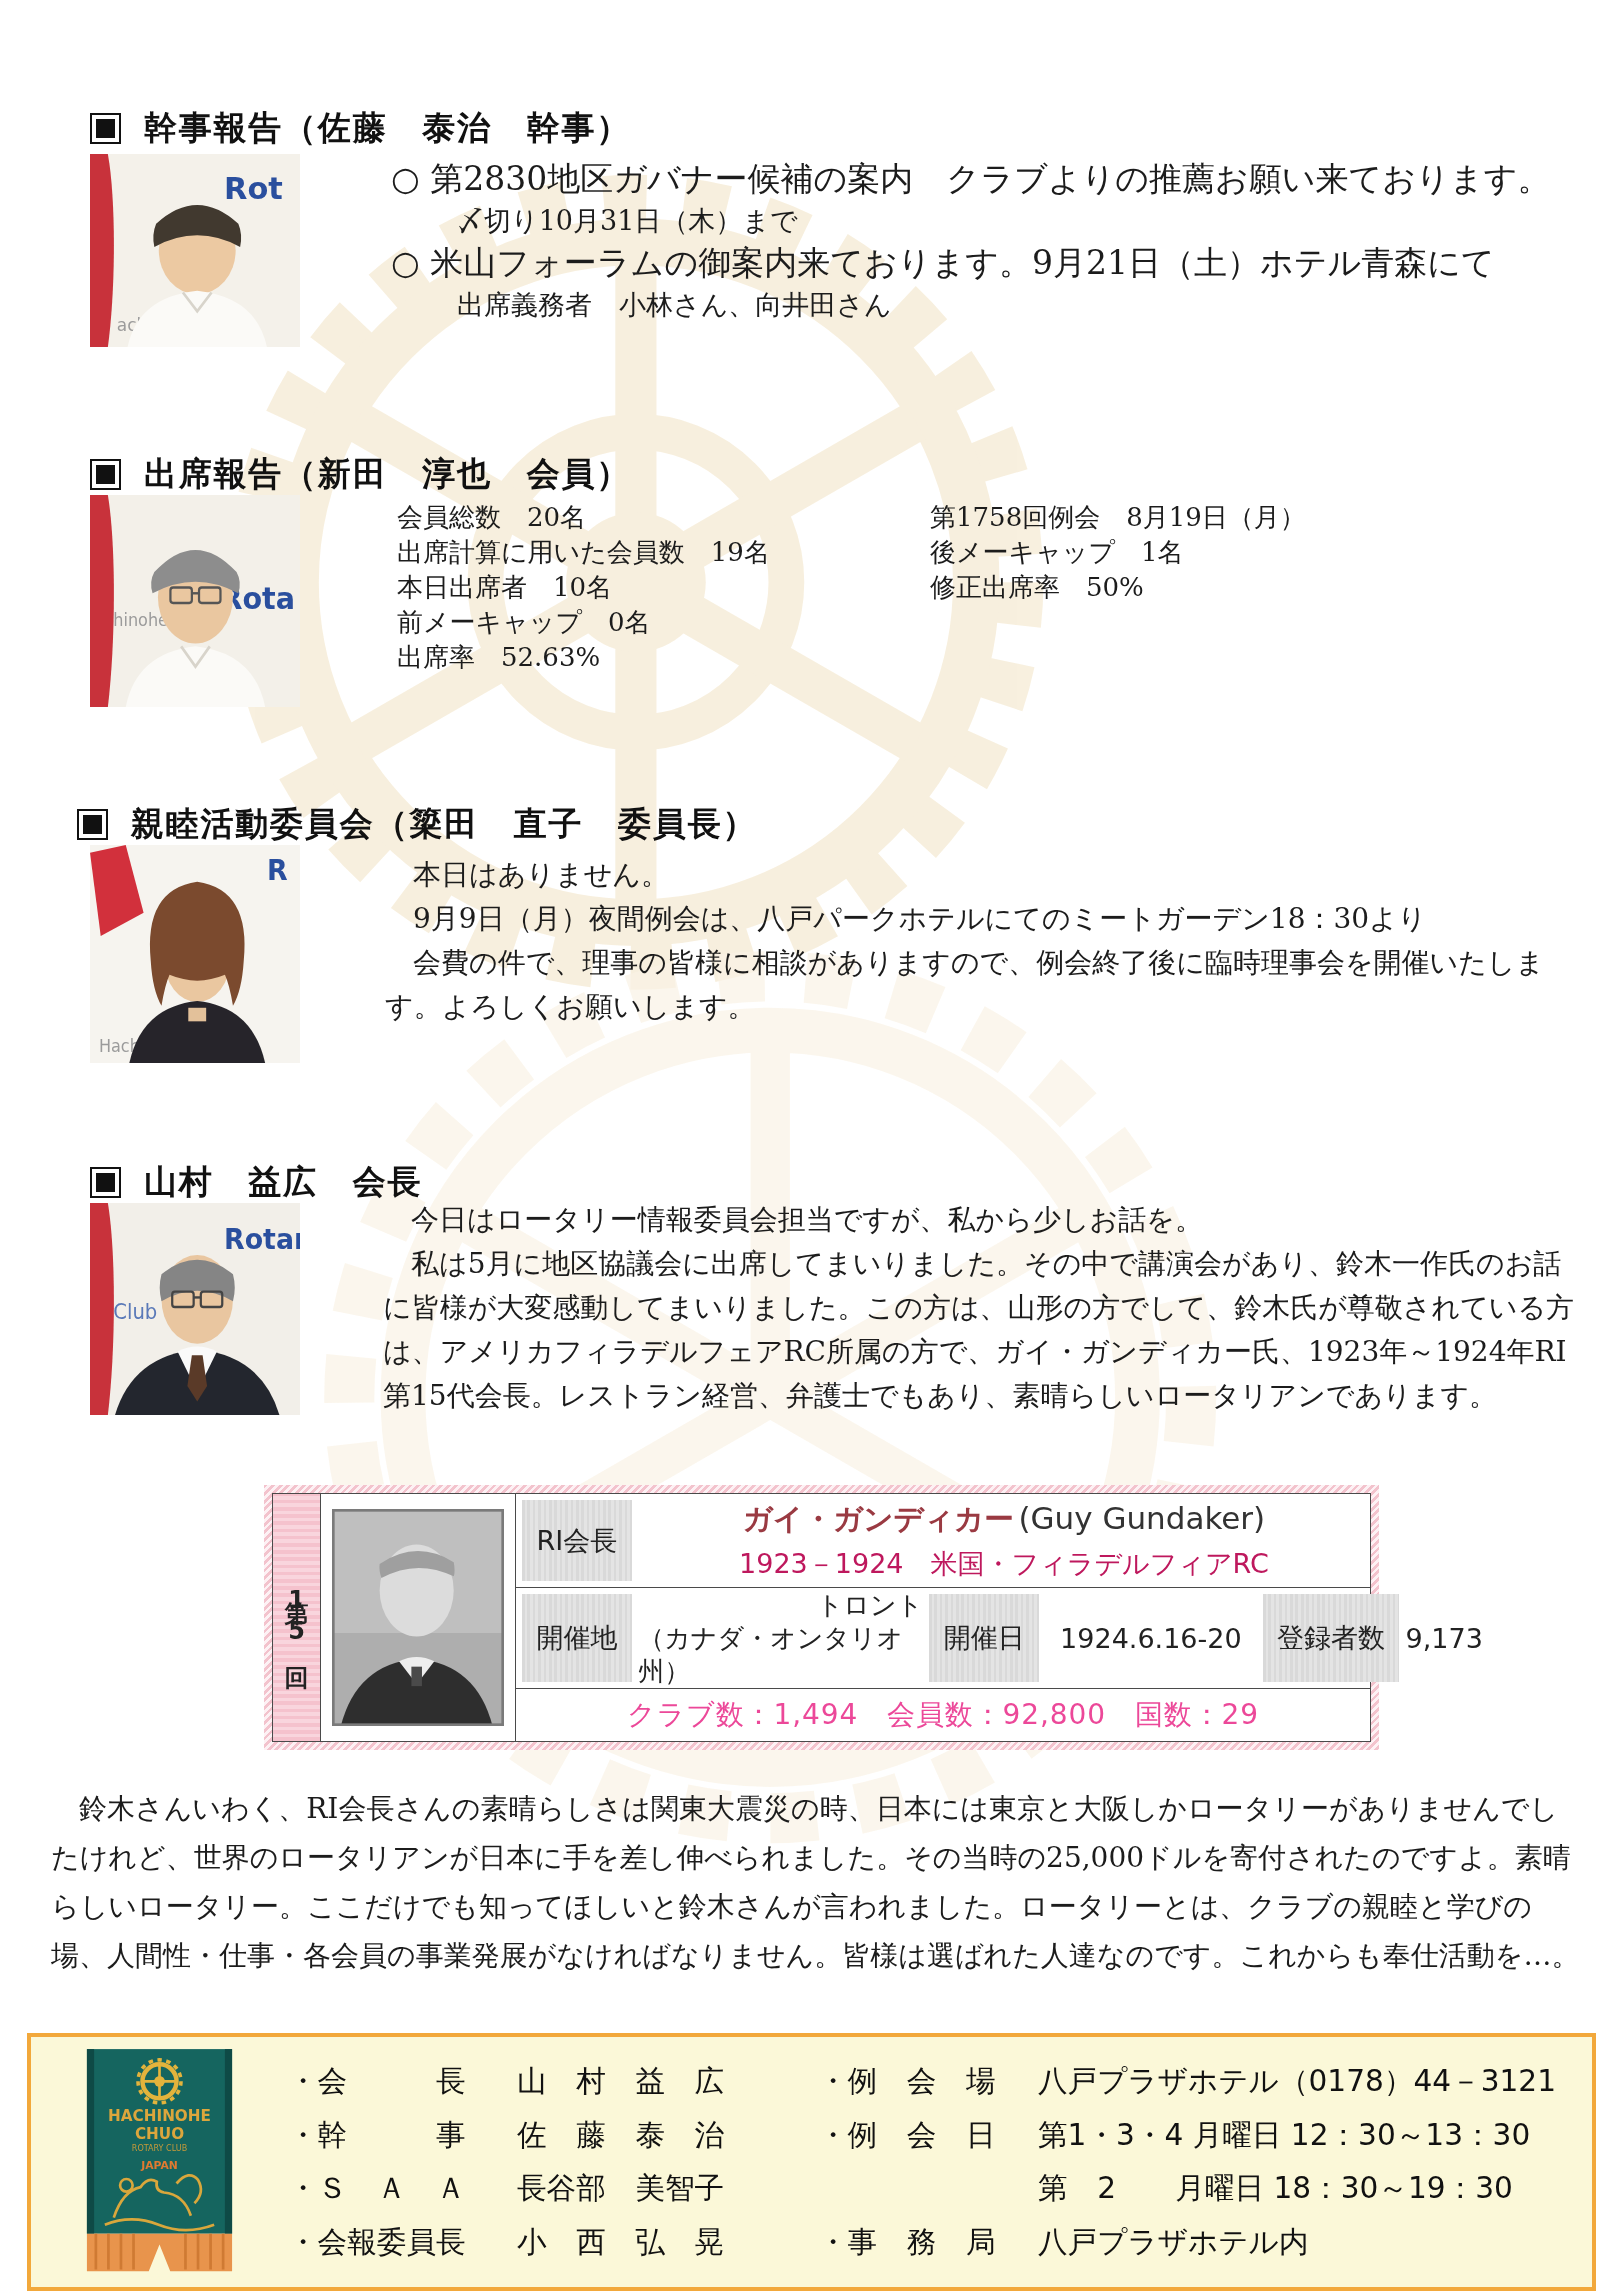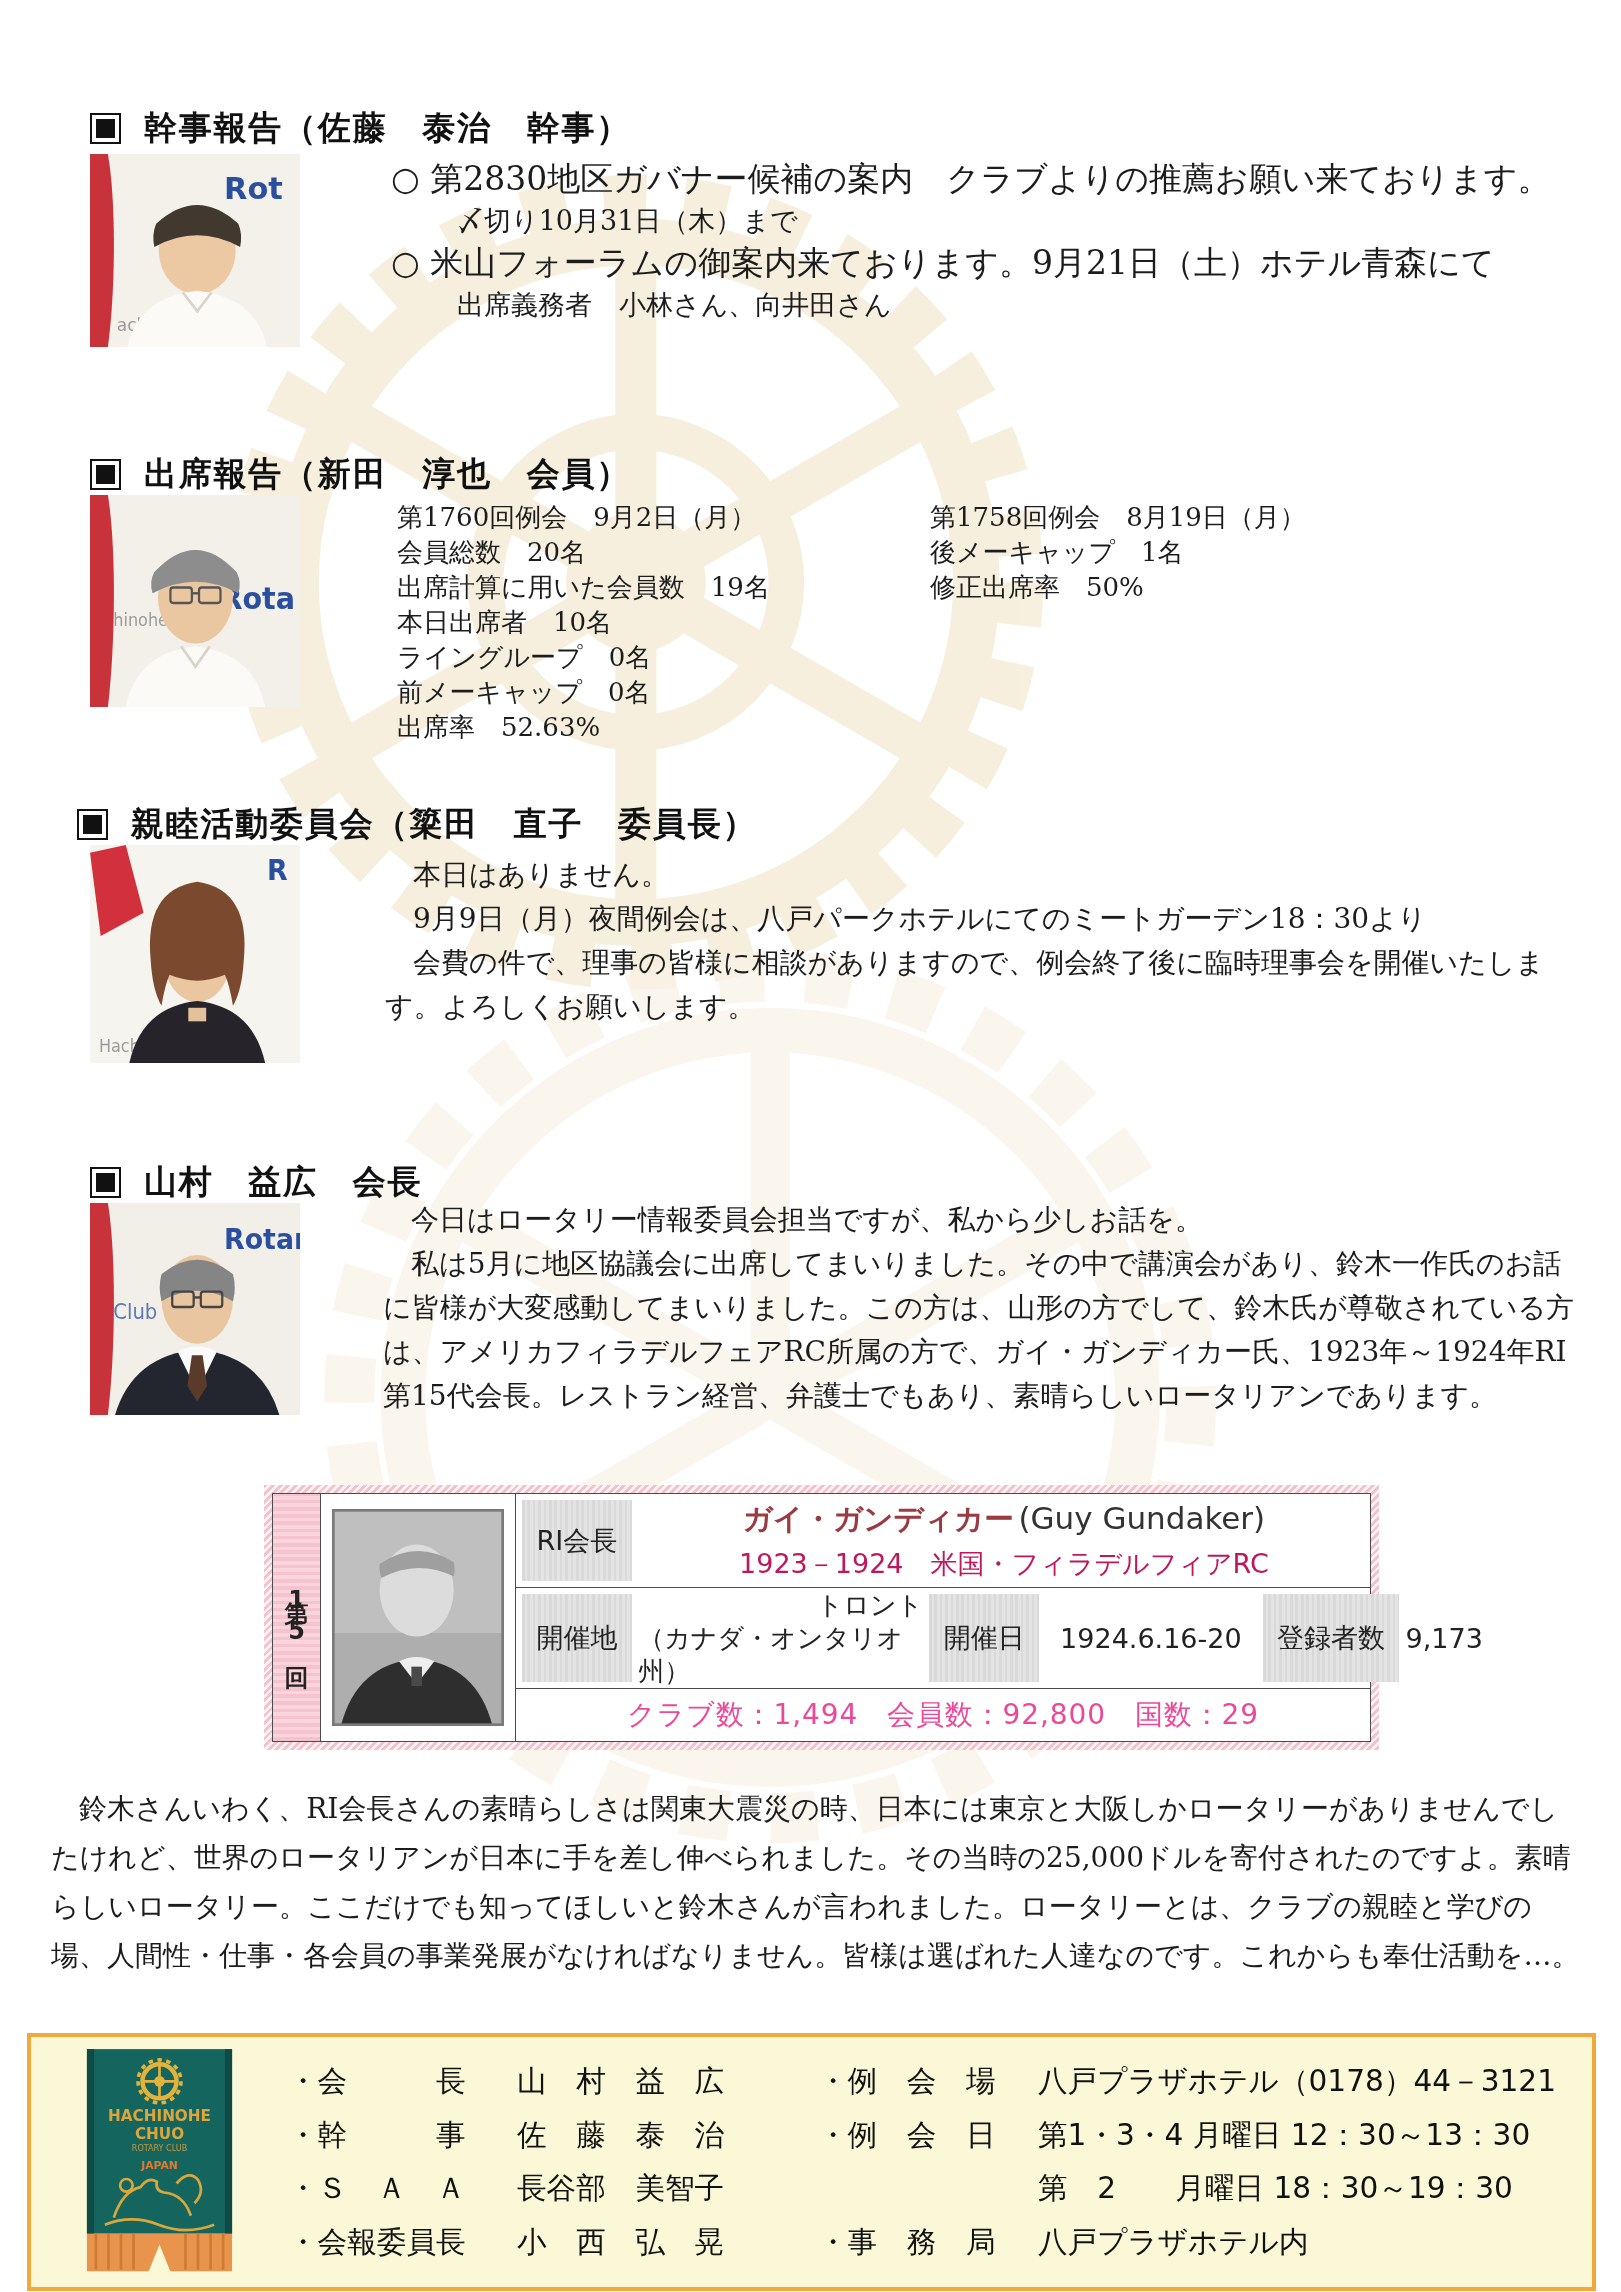--- a/index.html
+++ b/index.html
@@ -176,25 +176,23 @@
         <rect x="90" y="96" width="24" height="16" rx="3"></rect>
         <rect x="122" y="96" width="24" height="16" rx="3"></rect>
         <line x1="114" y1="102" x2="122" y2="102"></line>
       </g>
       <path d="M40,220 q12,-56 78,-63 q66,7 78,63 z" fill="#fbfaf7"></path>
       <path d="M102,157 L118,178 L134,157" fill="none" stroke="#d8d4cb" stroke-width="3"></path>
     </svg>
   </div>
 
   <div class="textcol att" style="left:397px;top:500px;width:519px;">
-    <p>第1760回例会　9月2日（月）</p>
     <p>会員総数　20名</p>
     <p>出席計算に用いた会員数　19名</p>
     <p>本日出席者　10名</p>
-    <p>ライングループ　0名</p>
     <p>前メーキャップ　0名</p>
     <p>出席率　52.63%</p>
   </div>
 
   <div class="textcol att" style="left:930px;top:500px;width:502px;">
     <p>第1758回例会　8月19日（月）</p>
     <p>後メーキャップ　1名</p>
     <p>修正出席率　50%</p>
   </div>
 

